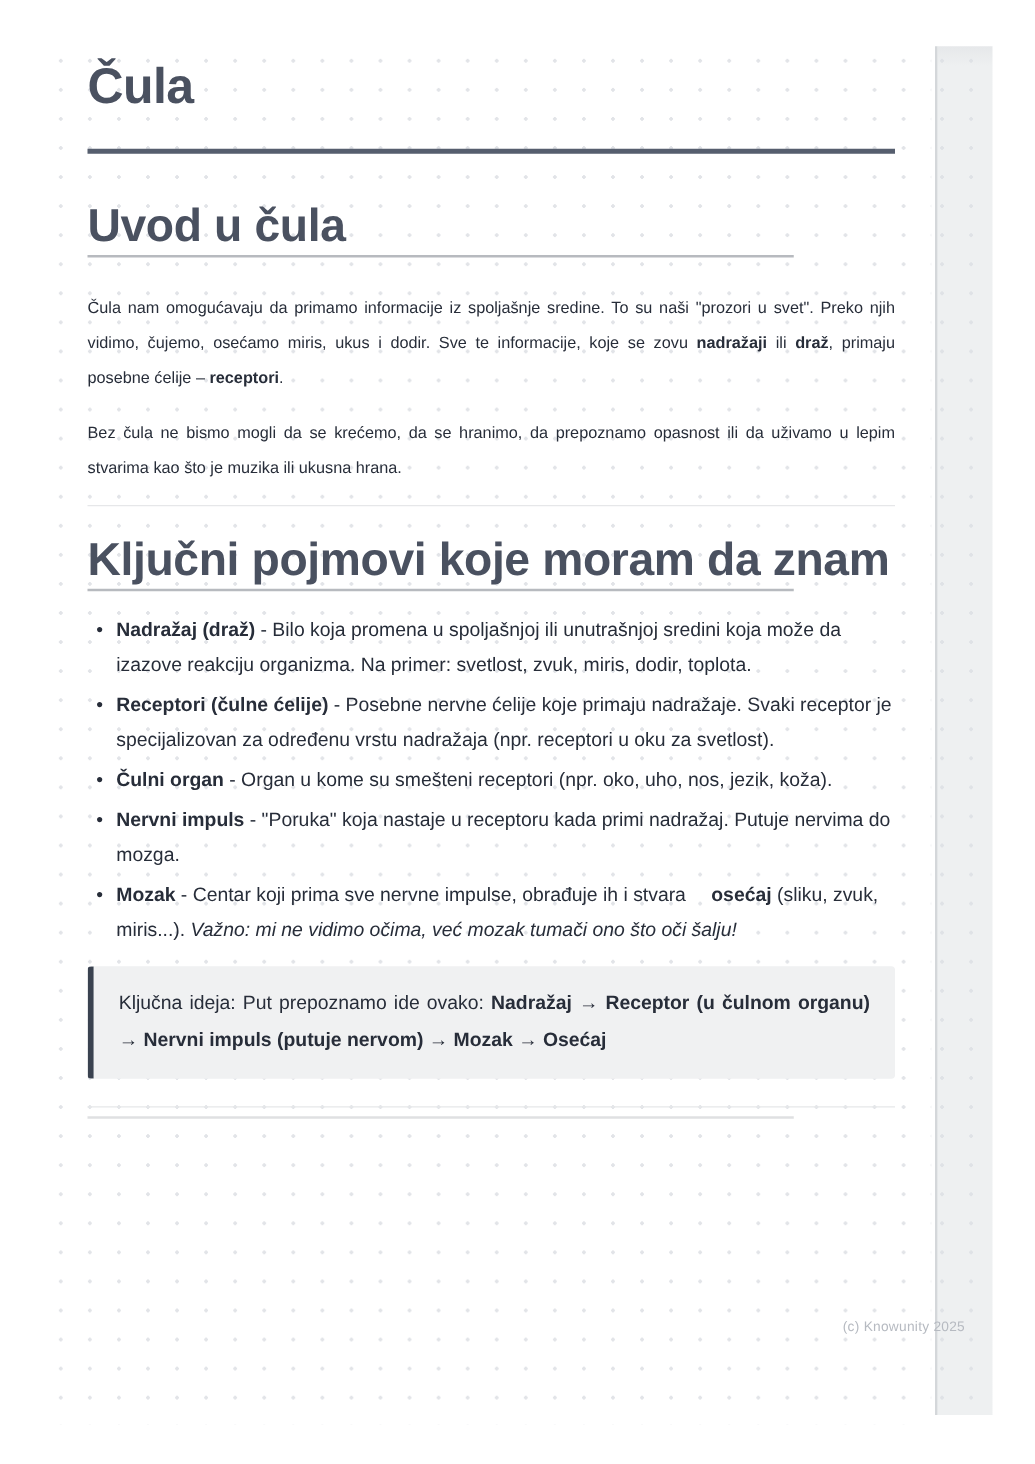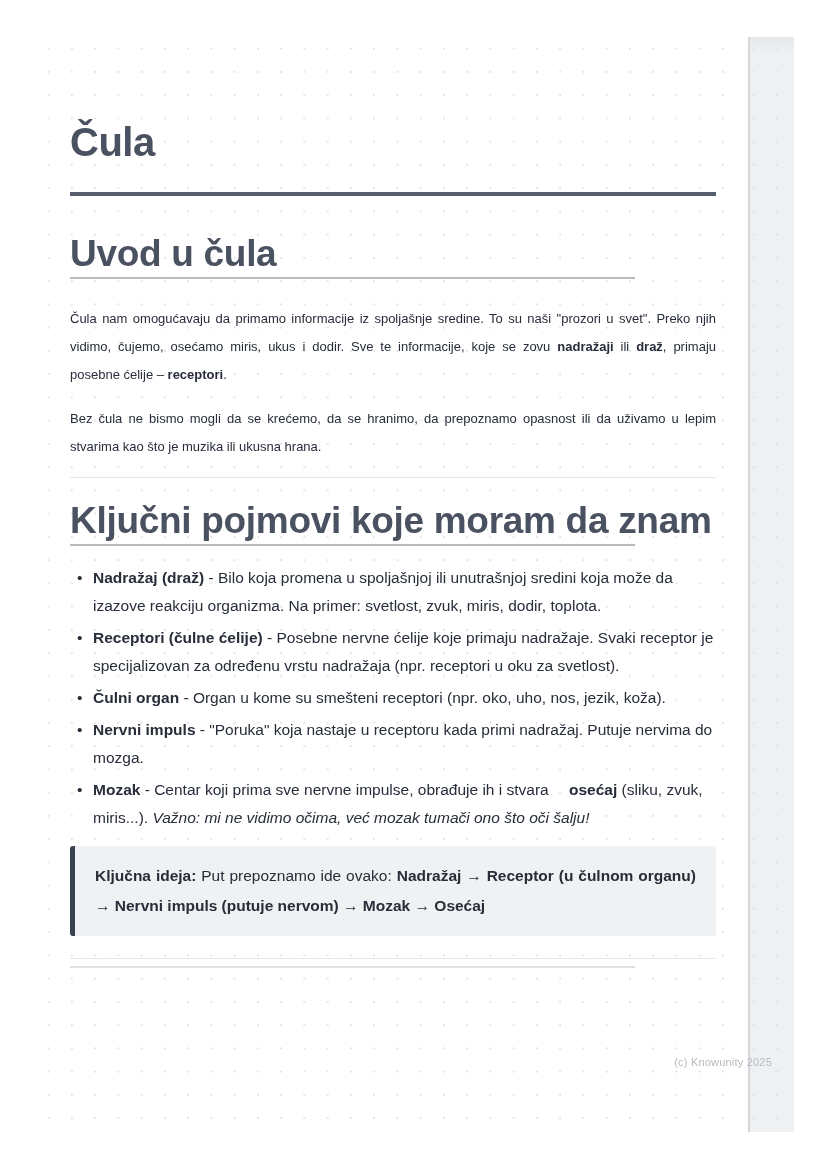--- a/index.html
+++ b/index.html
@@ -34,21 +34,21 @@
   
   .next-edge{
     position:absolute;left:748px;top:37px;width:44px;height:1095px;
     background-image:radial-gradient(circle,#dfe2e6 1.3px,rgba(0,0,0,0) 1.5px),
                      linear-gradient(180deg,#e6e8ea 0px,var(--edge-bg) 16px);
     background-size:23.25px 23.25px,100% 100%;
     background-position:-8px 0px,0 0;
     border-left:2px solid var(--edge-border);
   }
   .content{
-    position:absolute;left:70px;top:18px;width:646px;padding-top:102px;
+    position:absolute;left:70px;top:0;width:646px;padding-top:47px;
     color:var(--body-text);
   }
   h1{
     margin:0;font-size:40px;line-height:44px;font-weight:700;
     color:var(--heading);letter-spacing:-0.5px;
   }
   hr{border:none;margin:0;}
   hr.thick{margin-top:28px;height:4px;background:var(--title-rule);width:646px;}
   h2{
     margin:0;font-size:37px;line-height:33px;font-weight:700;
@@ -121,21 +121,21 @@
 
       <ul class="terms">
         <li><span class="bullet-dot">•</span><span><span style="font-weight: 700;">Nadražaj (draž)</span><span> - Bilo koja promena u spoljašnjoj ili unutrašnjoj sredini koja može da izazove reakciju organizma. Na primer: svetlost, zvuk, miris, dodir, toplota.</span></span></li>
         <li><span class="bullet-dot">•</span><span><span style="font-weight: 700;">Receptori (čulne ćelije)</span><span> - Posebne nervne ćelije koje primaju nadražaje. Svaki receptor je specijalizovan za određenu vrstu nadražaja (npr. receptori u oku za svetlost).</span></span></li>
         <li><span class="bullet-dot">•</span><span><span style="font-weight: 700;">Čulni organ</span><span> - Organ u kome su smešteni receptori (npr. oko, uho, nos, jezik, koža).</span></span></li>
         <li><span class="bullet-dot">•</span><span><span style="font-weight: 700;">Nervni impuls</span><span> - "Poruka" koja nastaje u receptoru kada primi nadražaj. Putuje nervima do mozga.</span></span></li>
         <li><span class="bullet-dot">•</span><span><span style="font-weight: 700;">Mozak</span><span> - Centar koji prima sve nervne impulse, obrađuje ih i stvara </span><span style="font-weight: 700; margin-left: 16px;">osećaj</span><span> (sliku, zvuk, miris...). </span><span style="font-style: italic;">Važno: mi ne vidimo očima, već mozak tumači ono što oči šalju!</span></span></li>
       </ul>
 
       <div class="callout">
-        <p><span style="font-weight: 700;">Ključna ideja:</span><span> Put prepoznamo ide ovako: </span><span style="font-weight: 700;">Nadražaj → Receptor (u čulnom organu) → Nervni impuls (putuje nervom) → Mozak → Osećaj</span></p>
+        <p><span style="font-weight: 400;">Ključna ideja:</span><span> Put prepoznamo ide ovako: </span><span style="font-weight: 700;">Nadražaj → Receptor (u čulnom organu) → Nervni impuls (putuje nervom) → Mozak → Osećaj</span></p>
       </div>
     </section>
 
     <hr class="sep sep2">
 
     <section>
       <hr class="underline faded">
     </section>
 
   </div>

